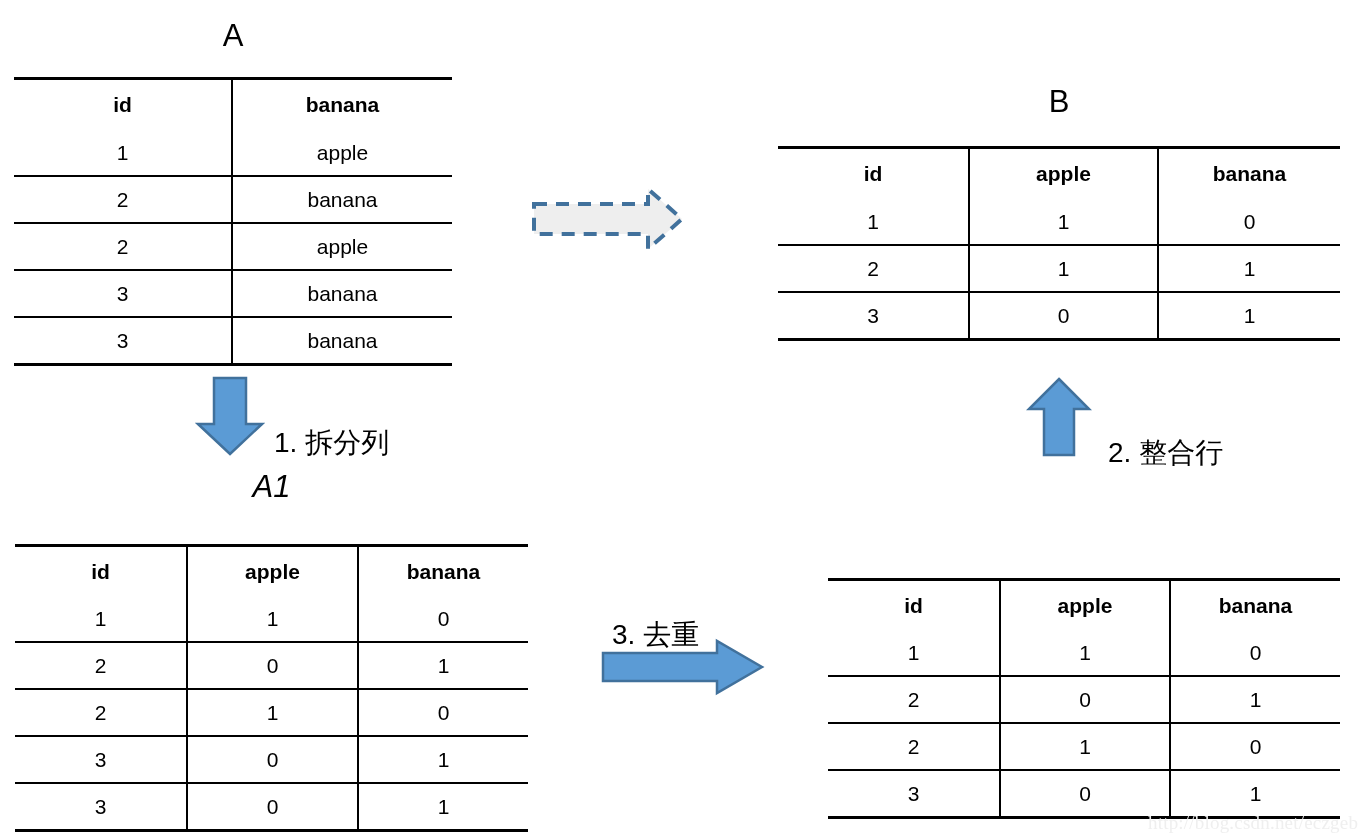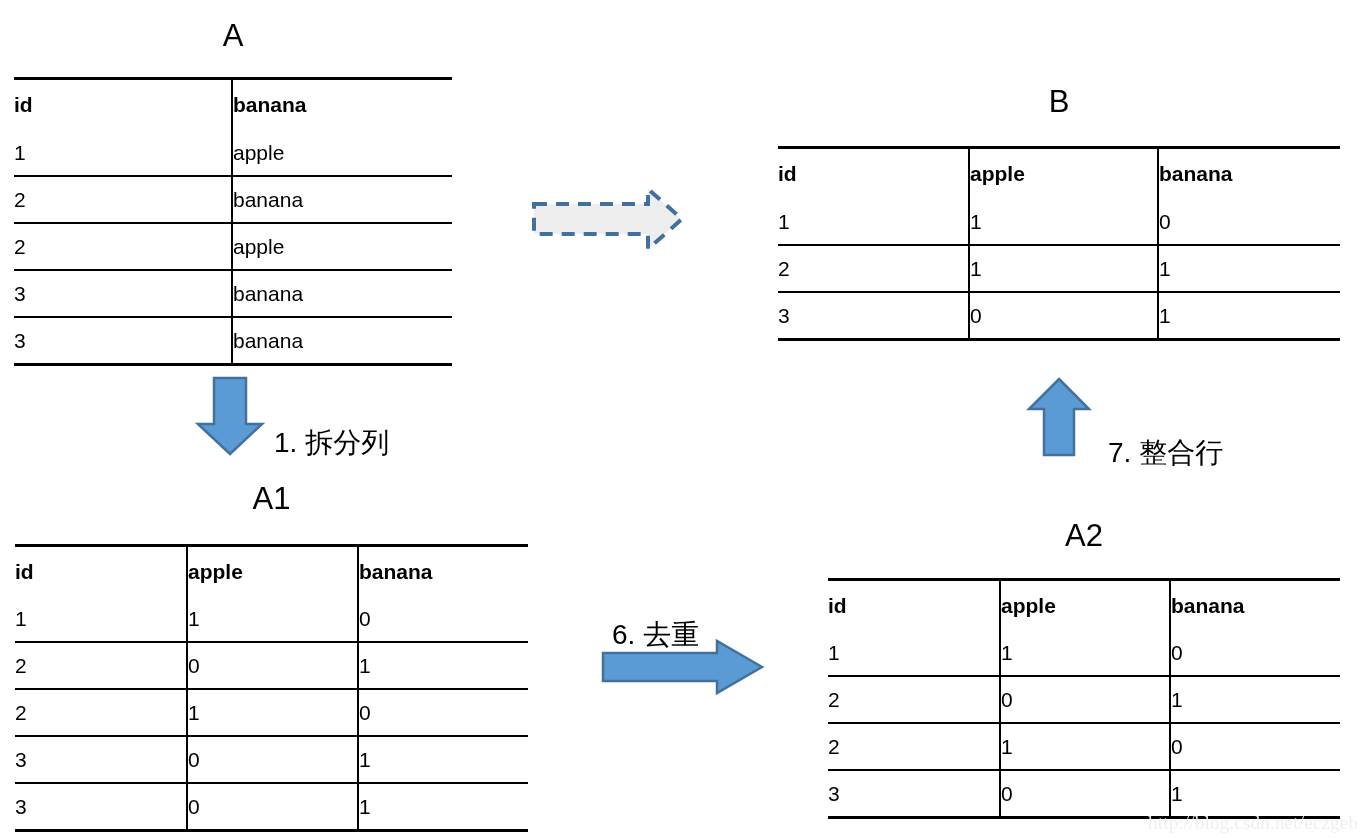--- a/index.html
+++ b/index.html
@@ -35,21 +35,21 @@
   .tbl {
     position: absolute;
     border-collapse: collapse;
     table-layout: fixed;
     border-top: 3px solid #000;
     border-bottom: 3px solid #000;
   }
   .tbl td, .tbl th {
     padding: 0;
     margin: 0;
-    text-align: left;
+    text-align: center;
     vertical-align: middle;
     border-bottom: 2px solid #000;
     font-weight: 400;
     font-size: 21px;
     color: #000;
     background: #fff;
   }
   .tbl tr:last-child td, .tbl tr:last-child th {
     border-bottom: none;
   }
@@ -162,23 +162,23 @@
   </table>
 
   <svg class="arrow-svg" style="left:195px; top:376px;" width="70" height="80" viewBox="0 0 70 80">
     <polygon points="19,2 51,2 51,48 67,48 35,78 3,48 19,48" fill="#5b9bd5" stroke="#41719c" stroke-width="2.5" stroke-linejoin="miter"></polygon>
   </svg>
   <div class="step-label" style="left:274px; top:397px;">1. 拆分列</div>
 
   <svg class="arrow-svg" style="left:1026px; top:376px;" width="66" height="82" viewBox="0 0 66 82">
     <polygon points="33,3 63,33 48,33 48,79 18,79 18,33 3,33" fill="#5b9bd5" stroke="#41719c" stroke-width="2.5" stroke-linejoin="miter"></polygon>
   </svg>
-  <div class="step-label" style="left:1108px; top:407px;">7. 整合行</div>
-
-  <div class="tbl-title" style="left:15px; top:483px; width:513px;">A1</div>
+  <div class="step-label" style="left:1108px; top:407px;">2. 整合行</div>
+
+  <div class="tbl-title" style="left:15px; top:471px; width:513px;font-style:italic;">A1</div>
 
   <table class="tbl" id="table-a1" style="left:15px; top:544px; width:513px;">
     <colgroup>
         <col style="width:172px">
         <col style="width:171px">
         <col style="width:170px">
       </colgroup>
     <thead>
       <tr>
         <th style="height: 49px;">id</th>
@@ -208,26 +208,25 @@
         <td class="vdiv" style="height: 45px;">1</td>
       </tr>
       <tr>
         <td style="height: 45px;">3</td>
         <td class="vdiv" style="height: 45px;">0</td>
         <td class="vdiv" style="height: 45px;">1</td>
       </tr>
     </tbody>
   </table>
 
-  <div class="step-label" style="left:612px; top:589px;">6. 去重</div>
+  <div class="step-label" style="left:612px; top:589px;">3. 去重</div>
   <svg class="arrow-svg" style="left:600px; top:638px;" width="165" height="58" viewBox="0 0 165 58">
     <polygon points="3,15 117,15 117,3 162,29 117,55 117,43 3,43" fill="#5b9bd5" stroke="#41719c" stroke-width="2.5" stroke-linejoin="miter"></polygon>
   </svg>
 
-  <div class="tbl-title" style="left:828px; top:520px; width:512px;">A2</div>
 
   <table class="tbl" id="table-a2" style="left:828px; top:578px; width:512px;">
     <colgroup>
         <col style="width:172px">
         <col style="width:170px">
         <col style="width:170px">
       </colgroup>
     <thead>
       <tr>
         <th style="height: 49px;">id</th>

